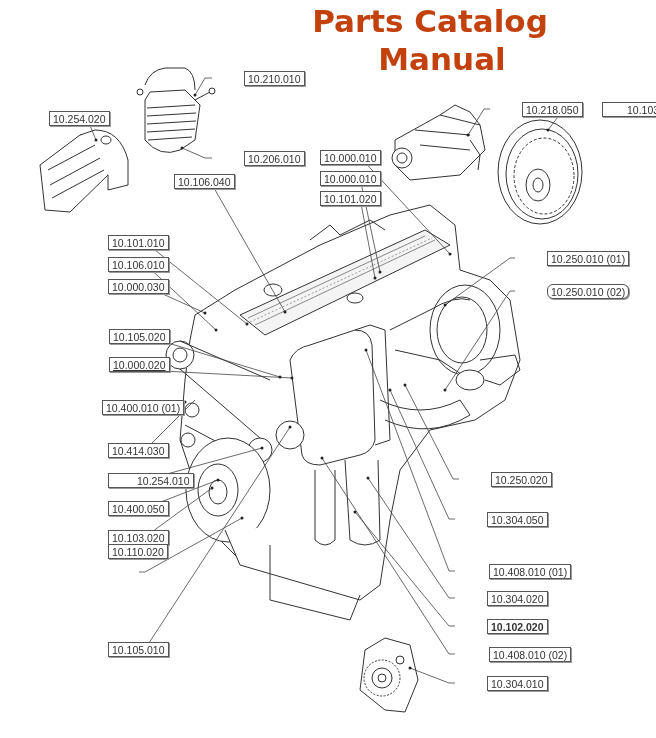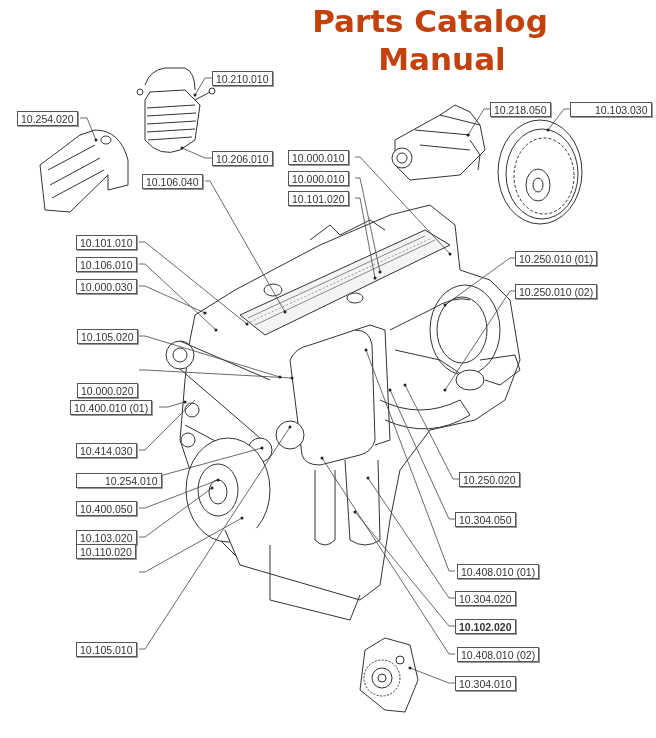--- a/index.html
+++ b/index.html
@@ -1,21 +1,21 @@
 <!DOCTYPE html>
 <html><head>
 <meta charset="utf-8">
 <style>
   html, body { margin:0; padding:0; background:#ffffff; }
   body { width:656px; height:738px; position:relative; overflow:hidden; font-family:"DejaVu Sans", sans-serif; }
   #title { position:absolute; left:300px; top:2px; width:260px; text-align:center; font-family:"DejaVu Sans", sans-serif; font-weight:bold; font-size:31px; line-height:38px; color:#c2410c; }
   #title .l1 { display:block; }
   #title .l2 { display:block; margin-left:24px; }
   svg#drawing { position:absolute; left:0; top:0; }
-  .lbl { position:absolute; height:15px; line-height:14px; padding:0 3px; font-family:"Liberation Sans", sans-serif; font-size:10.5px; color:#333; background:#fff; border:1px solid #555; box-sizing:border-box; white-space:nowrap; box-shadow: 1px 1px 0 #999; }
+  .lbl { position:absolute; height:15px; line-height:14px; padding:0 3px; font-family:"Liberation Sans", sans-serif; font-size:10.5px; color:#333; background:#fff; border:1px solid #555; box-sizing:border-box; white-space:nowrap; box-shadow: 1px 1px 0 #999; margin-left: 32px; }
 </style>
 </head>
 <body>
 
 <div id="title">
   <span class="l1">Parts Catalog</span>
   <span class="l2">Manual</span>
 </div>
 
 <svg id="drawing" width="656" height="738" viewBox="0 0 656 738">
@@ -176,29 +176,29 @@
 <div class="lbl" style="left:142px;top:174px;">10.106.040</div>
 <div class="lbl" style="left:288px;top:150px;">10.000.010</div>
 <div class="lbl" style="left:288px;top:171px;">10.000.010</div>
 <div class="lbl" style="left:288px;top:191px;">10.101.020</div>
 <div class="lbl" style="left:490px;top:102px;">10.218.050</div>
 <div class="lbl" style="left:570px;top:102px;padding-left:24px;">10.103.030</div>
 <div class="lbl" style="left:76px;top:235px;">10.101.010</div>
 <div class="lbl" style="left:76px;top:257px;">10.106.010</div>
 <div class="lbl" style="left:76px;top:279px;">10.000.030</div>
 <div class="lbl" style="left:77px;top:329px;">10.105.020</div>
-<div class="lbl" style="left:77px;top:383px;">10.000.020</div>
+<div class="lbl" style="left:77px;top:357px;text-decoration:underline;">10.000.020</div>
 <div class="lbl" style="left:70px;top:400px;">10.400.010 (01)</div>
 <div class="lbl" style="left:76px;top:443px;">10.414.030</div>
 <div class="lbl" style="left:76px;top:473px;padding-left:28px;">10.254.010</div>
 <div class="lbl" style="left:76px;top:501px;">10.400.050</div>
 <div class="lbl" style="left:76px;top:530px;">10.103.020</div>
 <div class="lbl" style="left:76px;top:544px;text-align:center;">10.110.020</div>
 <div class="lbl" style="left:76px;top:642px;">10.105.010</div>
 <div class="lbl" style="left:515px;top:251px;">10.250.010 (01)</div>
-<div class="lbl" style="left:515px;top:284px;">10.250.010 (02)</div>
+<div class="lbl" style="left:515px;top:284px;border-radius:6px;">10.250.010 (02)</div>
 <div class="lbl" style="left:459px;top:472px;">10.250.020</div>
 <div class="lbl" style="left:455px;top:512px;">10.304.050</div>
 <div class="lbl" style="left:457px;top:564px;">10.408.010 (01)</div>
 <div class="lbl" style="left:455px;top:591px;">10.304.020</div>
 <div class="lbl" style="left:455px;top:619px;font-weight:bold;">10.102.020</div>
 <div class="lbl" style="left:457px;top:647px;">10.408.010 (02)</div>
 <div class="lbl" style="left:455px;top:676px;">10.304.010</div>
 
 </body></html>

